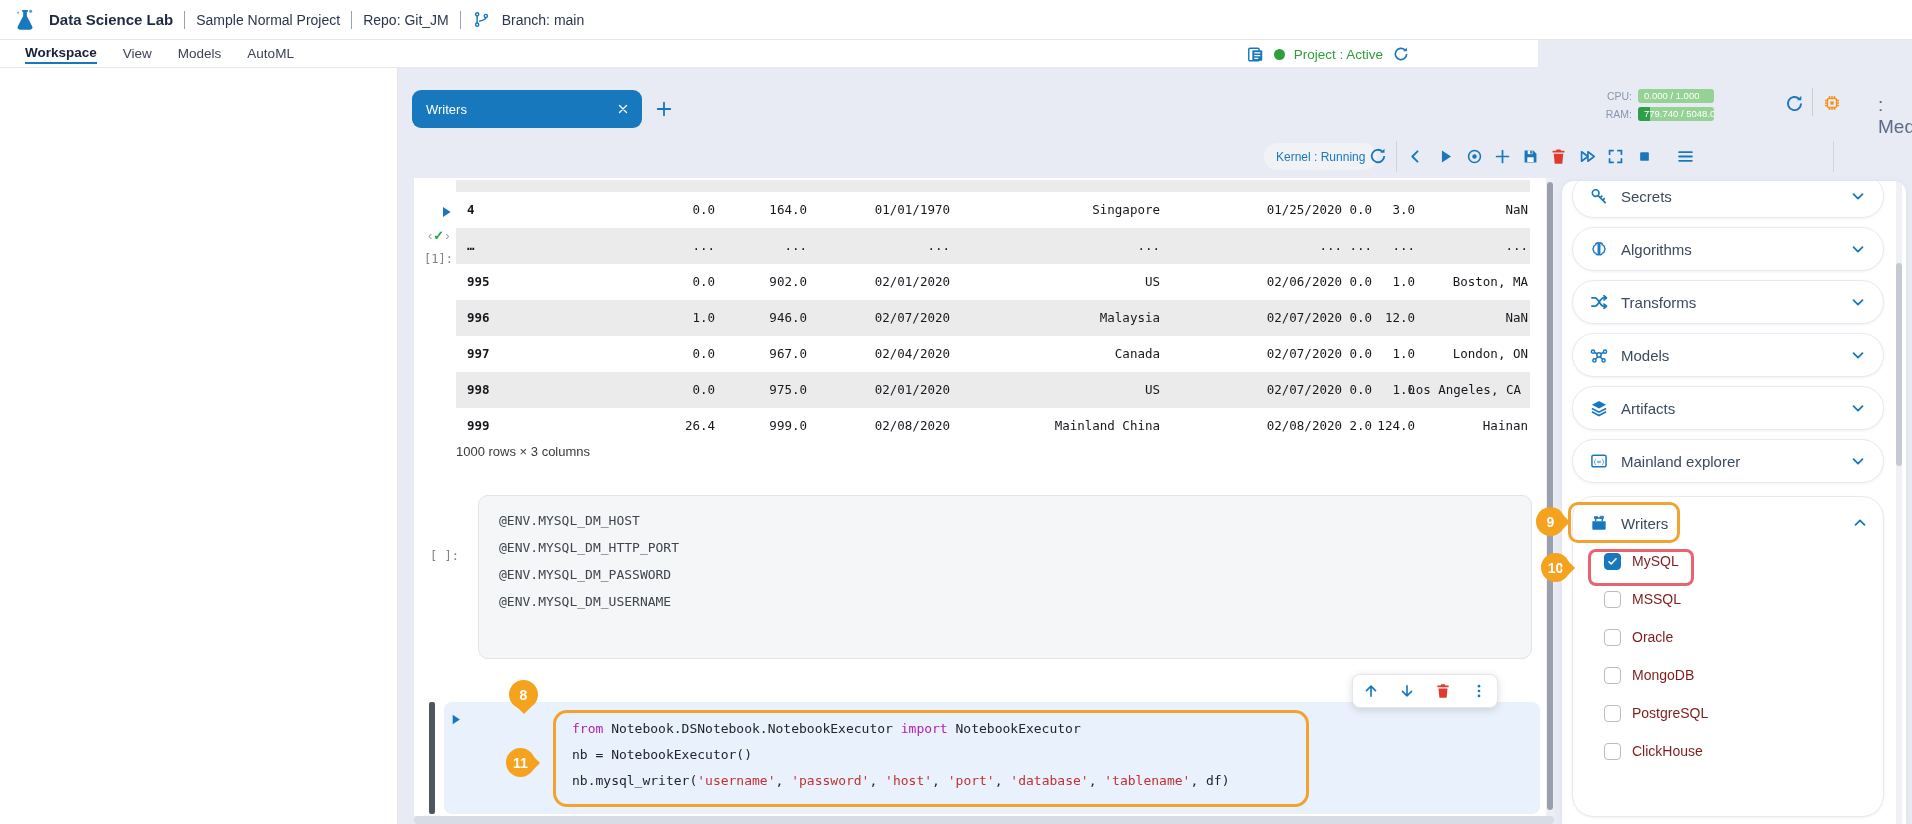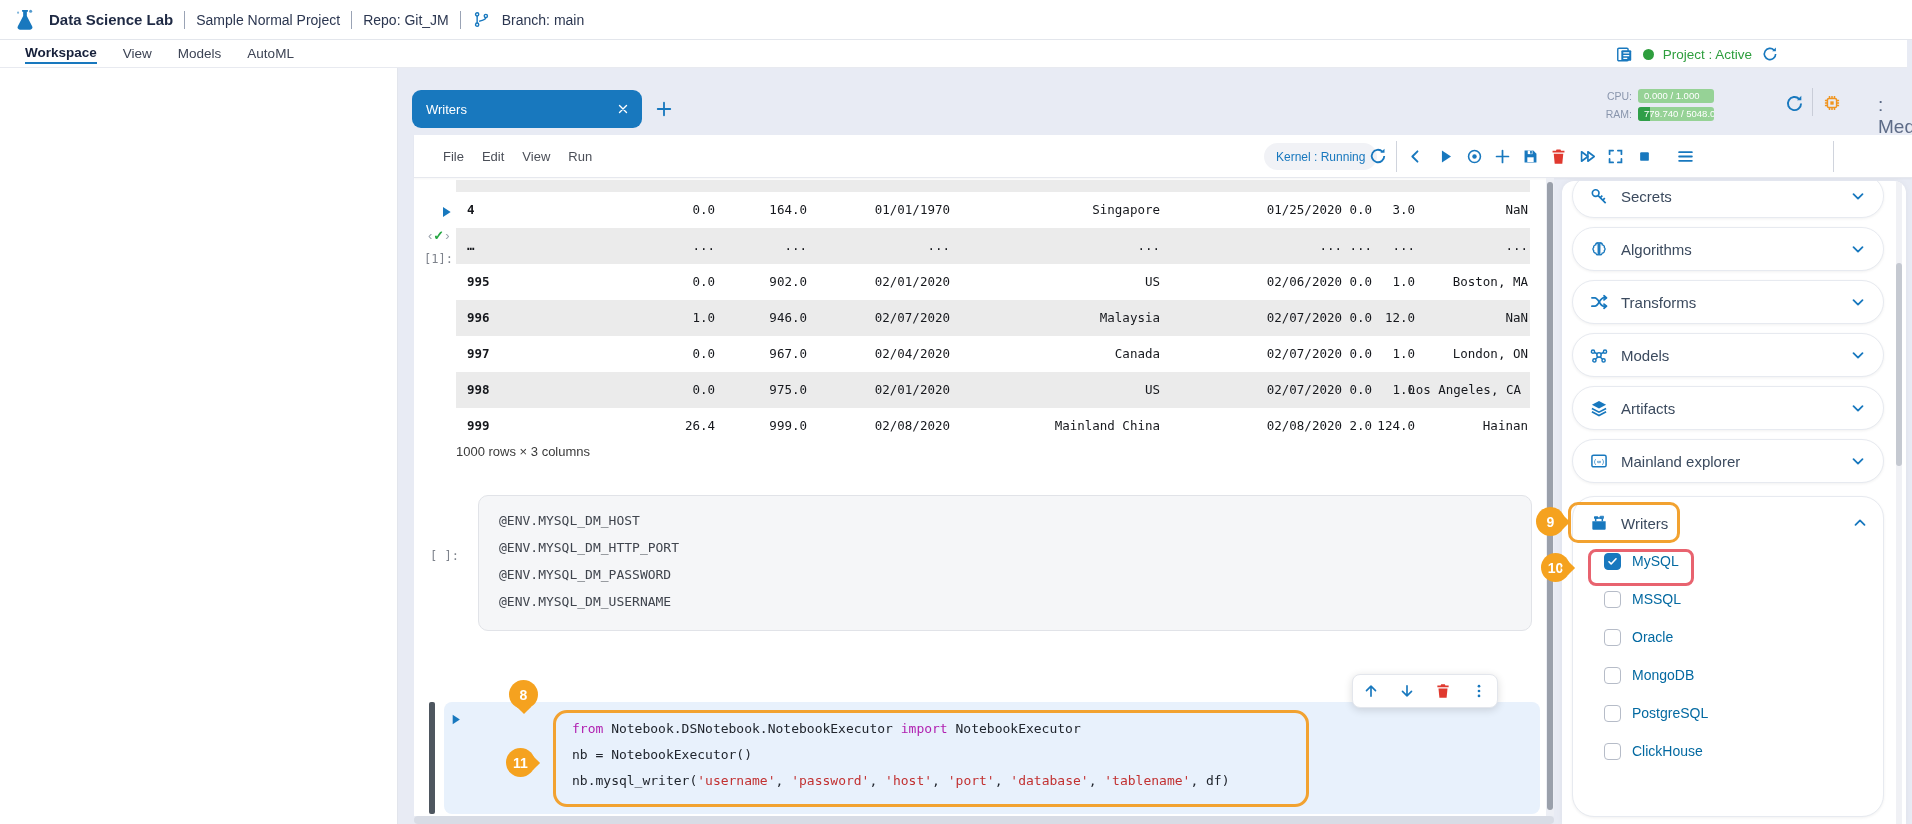--- a/index.html
+++ b/index.html
@@ -10,21 +10,21 @@
   .ic { display:inline-flex; align-items:center; justify-content:center; }
 
   
   .topbar { position:absolute; left:0; top:0; width:1912px; height:40px; background:#fff; border-bottom:1px solid #e3e6ec; display:flex; align-items:center; padding-left:12px; gap:11px; z-index:10; }
   .topbar .app-title { font-size:15px; font-weight:700; color:#1f2a44; }
   .topbar .meta { font-size:14px; color:#2b3650; }
   .tsep { width:1px; height:18px; background:#9aa3b5; }
   .back-arrow { position:absolute; left:1776px; top:9px; width:22px; height:22px; color:#1878be; cursor:pointer; }
 
   
-  .navbar { position:absolute; left:0; top:40px; width:1907px; height:28px; background:#fff; border-bottom:1px solid #e8eaf0; z-index:10; }
+  .navbar { position:absolute; left:0; top:40px; width:1538px; height:28px; background:#fff; border-bottom:1px solid #e8eaf0; z-index:10; }
   .nav-tabs { position:absolute; left:25px; top:0; height:28px; display:flex; gap:26px; align-items:center; }
   .nav-tab { font-size:13.5px; color:#3c4354; cursor:pointer; padding-bottom:2px; }
   .nav-tab.active { color:#16203a; font-weight:700; border-bottom:2.5px solid #1878be; }
   .nav-right { position:absolute; right:128px; top:0; height:28px; display:flex; align-items:center; gap:9px; }
   .status-dot { width:11px; height:11px; border-radius:50%; background:#2e9e3e; }
   .status-text { font-size:13.5px; color:#2e9e3e; }
 
   
   .left-panel { position:absolute; left:0; top:68px; width:398px; height:756px; background:#fff; border-right:1px solid #e2e5ec; z-index:5; }
   .hamburger { position:absolute; left:16px; top:104px; width:24px; height:24px; color:#1878be; cursor:pointer; }
@@ -78,21 +78,21 @@
 
   #data-table { position:absolute; left:456px; top:180px; width:1074px; z-index:5; font-family:"DejaVu Sans Mono", monospace; font-size:12.5px; color:#16181d; }
   .t-strip { position:absolute; left:0; top:0; width:1074px; height:12px; background:#ebebeb; }
   .t-row { position:absolute; left:0; width:1074px; height:36px; }
   .t-row.striped { background:#ebebeb; }
   .t-idx { position:absolute; left:11px; top:0; line-height:36px; font-weight:700; }
   .t-cell { position:absolute; top:0; line-height:36px; white-space:nowrap; }
   .t-summary { position:absolute; left:456px; top:444px; font-size:13px; color:#3a3a3a; z-index:5; }
 
   .pending-label { position:absolute; left:430px; top:549px; font-family:"DejaVu Sans Mono", monospace; font-size:12px; color:#7e838c; z-index:6; }
-  .env-cell { position:absolute; left:478px; top:495px; width:1054px; height:136px; background:#f5f6f8; border:1px solid #e1e3e8; border-radius:10px; z-index:5; }
+  .env-cell { position:absolute; left:478px; top:495px; width:1054px; height:164px; background:#f5f6f8; border:1px solid #e1e3e8; border-radius:10px; z-index:5; }
   #env-lines { position:absolute; left:20px; top:11px; font-family:"DejaVu Sans Mono", monospace; font-size:13px; color:#40454e; line-height:27px; }
 
   .cell-toolbar { position:absolute; left:1352px; top:674px; width:146px; height:34px; background:#fff; border:1px solid #e3e6ec; border-radius:8px; box-shadow:0 2px 8px rgba(0,0,0,.14); display:flex; align-items:center; justify-content:space-around; z-index:8; }
   .cell-toolbar .ci { width:18px; height:18px; color:#1878be; cursor:pointer; }
   .cell-toolbar .ci.red { color:#e0392f; }
 
   .code-cell { position:absolute; left:444px; top:702px; width:1096px; height:112px; background:#e8f1fc; border-radius:8px; z-index:5; }
   .sel-bar { position:absolute; left:429px; top:702px; width:6px; height:112px; background:#4e565f; border-radius:2px; z-index:6; }
   .code-play { position:absolute; left:448px; top:712px; width:15px; height:15px; color:#1878be; cursor:pointer; z-index:7; }
   #code-lines { position:absolute; left:572px; top:716px; font-family:"DejaVu Sans Mono", monospace; font-size:13px; line-height:26px; z-index:6; white-space:pre; }
@@ -109,21 +109,21 @@
   .writers-card { position:absolute; left:10px; top:315px; width:312px; height:321px; background:#fff; border:1px solid #e7eaf0; border-radius:22px; box-shadow:0 1px 3px rgba(0,0,0,.06); }
   .writers-head { position:absolute; left:0; top:8px; width:312px; height:36px; display:flex; align-items:center; padding:0 16px; cursor:pointer; }
   .writers-head .s-ic { width:20px; height:20px; color:#1878be; }
   .writers-head .s-lbl { margin-left:12px; font-size:15px; color:#3b4a5e; }
   .writers-head .chev { margin-left:auto; width:18px; height:18px; color:#1878be; }
   #writers-options { position:absolute; left:0; top:46px; width:312px; height:270px; }
   .w-opt { position:absolute; left:31px; height:36px; display:flex; align-items:center; gap:11px; cursor:pointer; }
   .w-box { width:17px; height:17px; border-radius:4px; border:1.6px solid #b6bcc8; background:#fff; flex:0 0 auto; position:relative; }
   .w-box.checked { border-color:#1878be; background:#1878be; }
   .w-box svg { position:absolute; left:1px; top:1px; width:13px; height:13px; }
-  .w-lbl { font-size:14px; color:#0369a1; }
+  .w-lbl { font-size:14px; color:#7f1d1d; }
 
   
   .anno { pointer-events:none; z-index:30; }
   .hl-box { position:absolute; border-radius:10px; }
   .hl-orange { border:3px solid #f2a230; }
   .hl-red { border:3px solid #e8636f; border-radius:8px; }
   .badge { position:absolute; width:29px; height:29px; border-radius:50%; background:#f5a21f; color:#fff; font-weight:700; font-size:14px; display:flex; align-items:center; justify-content:center; z-index:31; }
   .badge::after { content:''; position:absolute; width:10px; height:10px; background:#f5a21f; transform:rotate(45deg); }
   .badge.tail-right::after { right:-3px; top:9.5px; }
   .badge.tail-down::after { bottom:-3px; left:9.5px; }
@@ -347,28 +347,20 @@
   <span class="strip-div"></span>
   <span class="chip-ic ic">
     <svg viewBox="0 0 24 24" fill="none" stroke="currentColor" stroke-width="1.8">
         <rect x="6.5" y="6.5" width="11" height="11" rx="2"></rect>
         <rect x="10" y="10" width="4" height="4" fill="currentColor" stroke="none"></rect>
         <path d="M9 3.5v3M12 3.5v3M15 3.5v3M9 17.5v3M12 17.5v3M15 17.5v3M3.5 9h3M3.5 12h3M3.5 15h3M17.5 9h3M17.5 12h3M17.5 15h3"></path>
       </svg>
   </span>
   <span class="size-lbl">: Medium</span>
 
-  <div class="toolbar-row">
-    <div class="menu-items">
-      <span class="menu-item">File</span>
-      <span class="menu-item">Edit</span>
-      <span class="menu-item">View</span>
-      <span class="menu-item">Run</span>
-    </div>
-  </div>
   <div class="pill unsaved">Unsaved</div>
   <div class="pill kernel">Kernel : Running</div>
   <span class="tb-refresh ic">
     <svg viewBox="0 0 24 24" fill="none" stroke="currentColor" stroke-width="2.2">
         <path d="M19.5 12a7.5 7.5 0 1 1-2.2-5.3"></path>
         <path d="M19.8 3.2v5h-5z" fill="currentColor" stroke="none"></path>
       </svg>
   </span>
   <span class="tb-div" style="left:1396px"></span>
   <span class="tb-div" style="left:1833px"></span>

